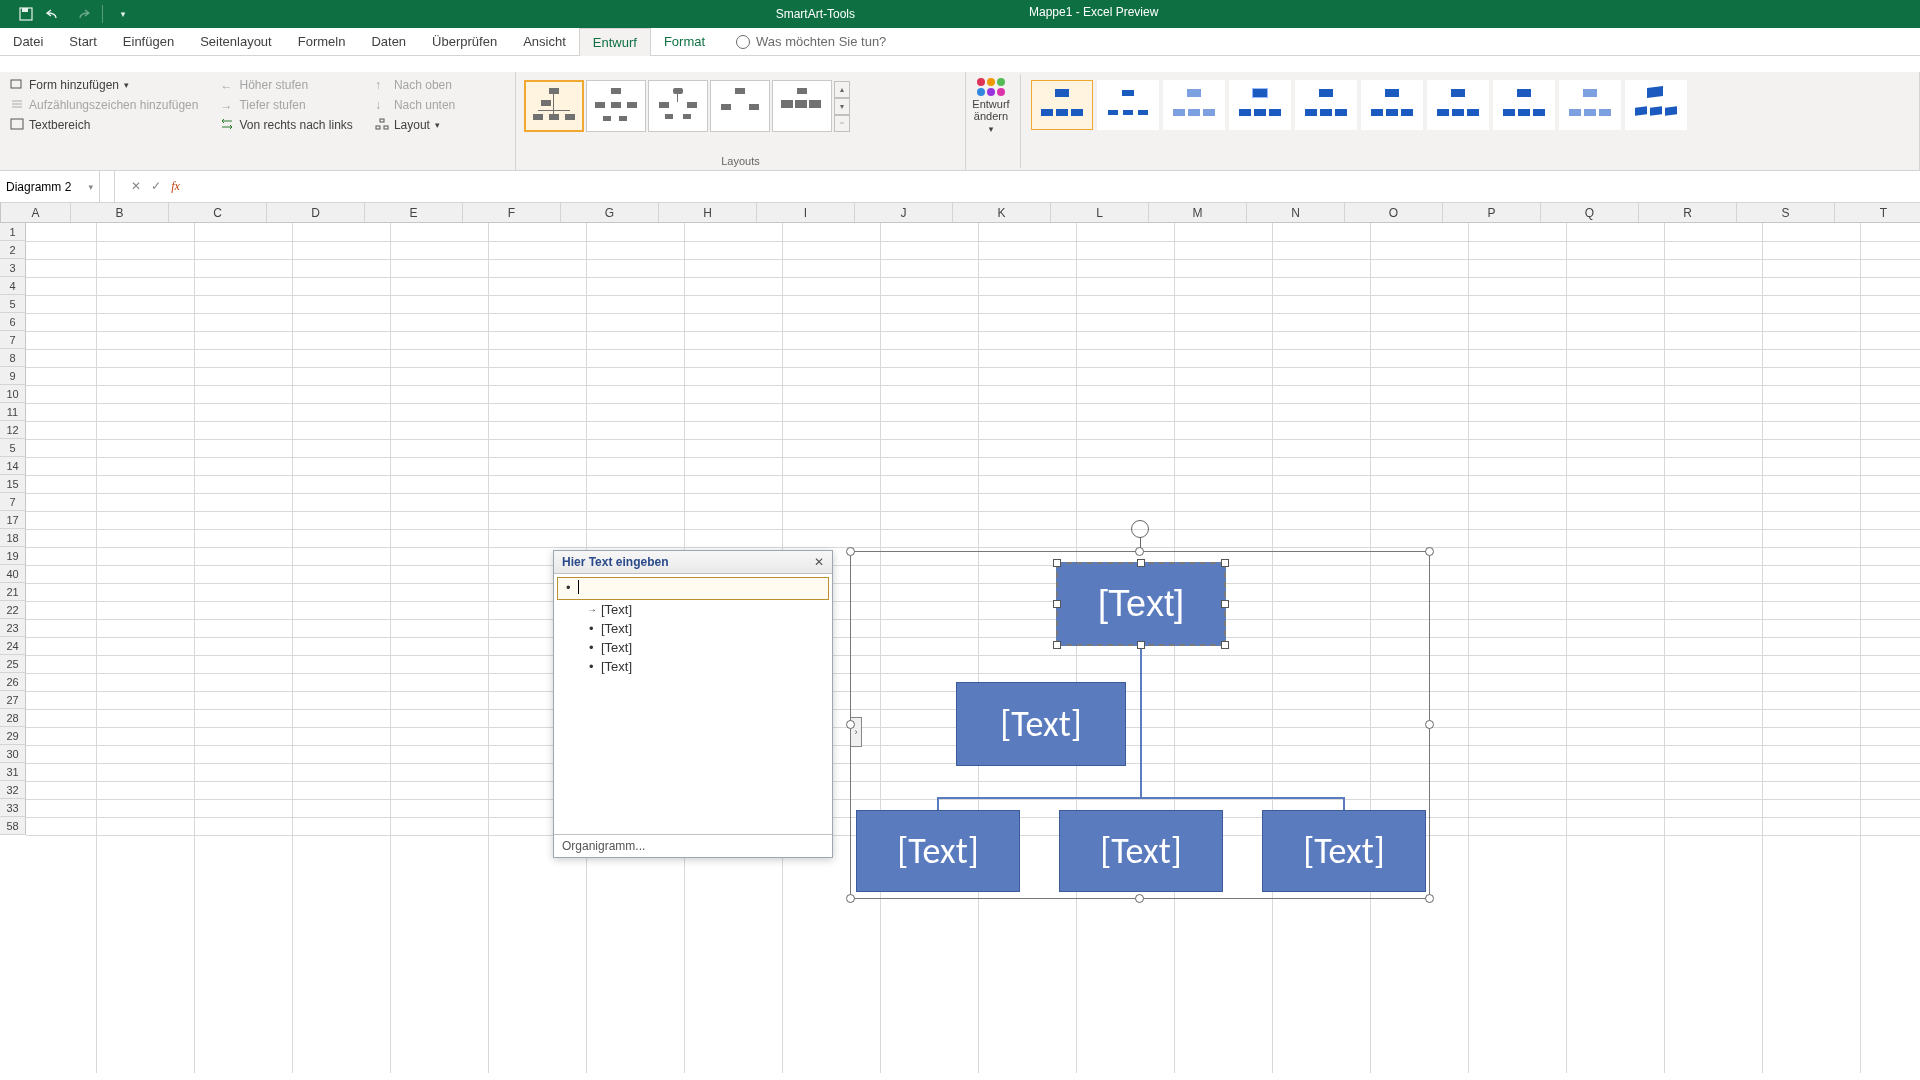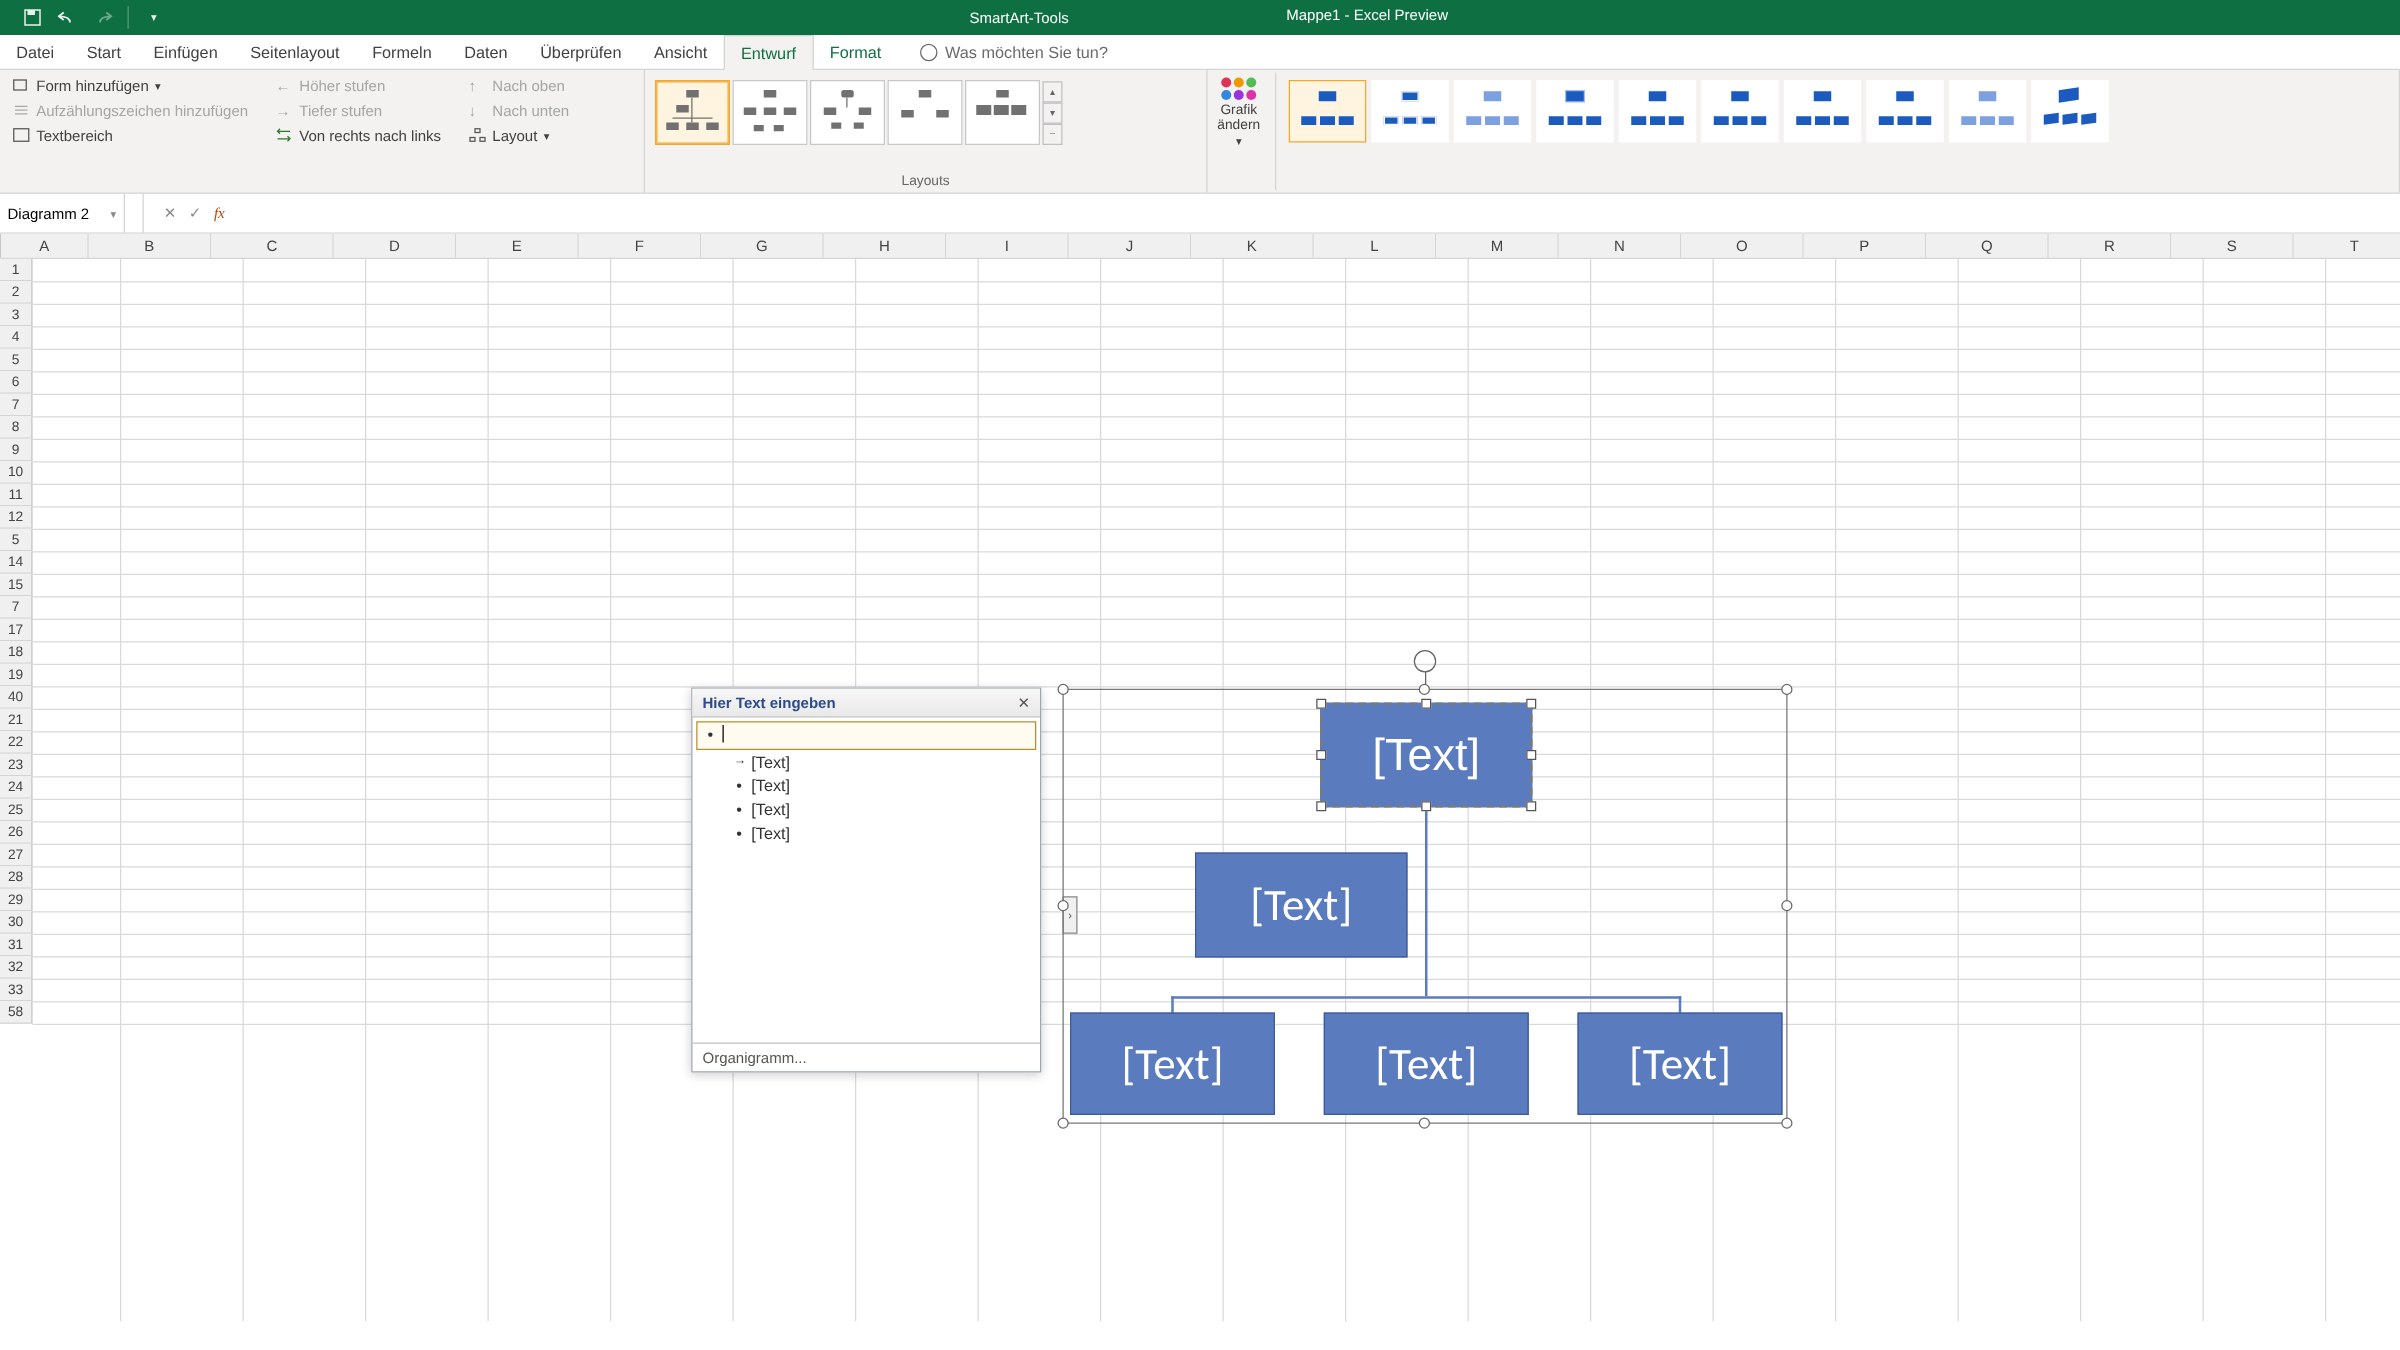--- a/index.html
+++ b/index.html
@@ -16,21 +16,21 @@
 
 
 .tabrow { height: 28px; background: #fff; display: flex; align-items: stretch; border-bottom: 1px solid #d4d4d4; }
 .tab { padding: 0 13px; font-size: 13px; color: #414141; display: flex; align-items: center; cursor: pointer; }
 .tab.active { background: #f3f2f1; border-top: 1px solid #d4d4d4; border-left: 1px solid #d4d4d4; border-right: 1px solid #d4d4d4; margin-bottom: -1px; color: #0e7042; }
 .tab.ctx1 { color: #0e7042; }
 .tellme { display: flex; align-items: center; gap: 6px; color: #6a6a6a; padding-left: 18px; font-size: 13px; }
 .tellme .bulb { width: 14px; height: 14px; border: 1.5px solid #6a6a6a; border-radius: 50%; position: relative; }
 
 
-.ribbon { height: 99px; background: #f3f2f1; display: flex; border-bottom: 1px solid #d4d4d4; }
+.ribbon { height: 99px; background: #f3f2f1; display: flex; border-bottom: 1px solid #d4d4d4; margin-top: 16px; }
 .group { border-right: 1px solid #d4d4d4; display: flex; flex-direction: column; justify-content: space-between; }
 .group .body { flex: 1; display: flex; align-items: flex-start; padding: 4px 6px 0; gap: 4px; }
 .group .label { font-size: 11px; color: #666; text-align: center; padding: 2px 0 3px; }
 .btnrow { display: flex; flex-direction: column; gap: 2px; }
 .rbtn { display: flex; align-items: center; gap: 5px; padding: 2px 4px; font-size: 12px; color: #414141; white-space: nowrap; }
 .rbtn.disabled { color: #a5a5a5; }
 .rbtn .ic { width: 14px; height: 14px; display: inline-block; }
 .dd { font-size: 9px; }
 
 
@@ -276,21 +276,21 @@
     <div class="body" style="padding:2px">
       <div class="bigbtn">
         <div class="cgrid">
             <span style="background:#d35"></span>
             <span style="background:#e90"></span>
             <span style="background:#5b5"></span>
             <span style="background:#38d"></span>
             <span style="background:#93d"></span>
             <span style="background:#d3a"></span>
           </div>
-        <span style="text-align:center;line-height:1.1">Grafik ändern</span>
+        <span style="text-align:center;line-height:1.1">Entwurf ändern</span>
           <span class="dd">▾</span>
       </div>
       <div style="width:1px;background:#d4d4d4;align-self:stretch;margin:0 2px"></div>
       <div class="stylegal">
         <div class="styleitem sel">
             <div class="mini-org blue">
               <span class="n" style="left:16px;top:4px;width:14px;height:8px"></span>
               <span class="n" style="left:2px;top:24px;width:12px;height:7px"></span>
               <span class="n" style="left:17px;top:24px;width:12px;height:7px"></span>
               <span class="n" style="left:32px;top:24px;width:12px;height:7px"></span>

